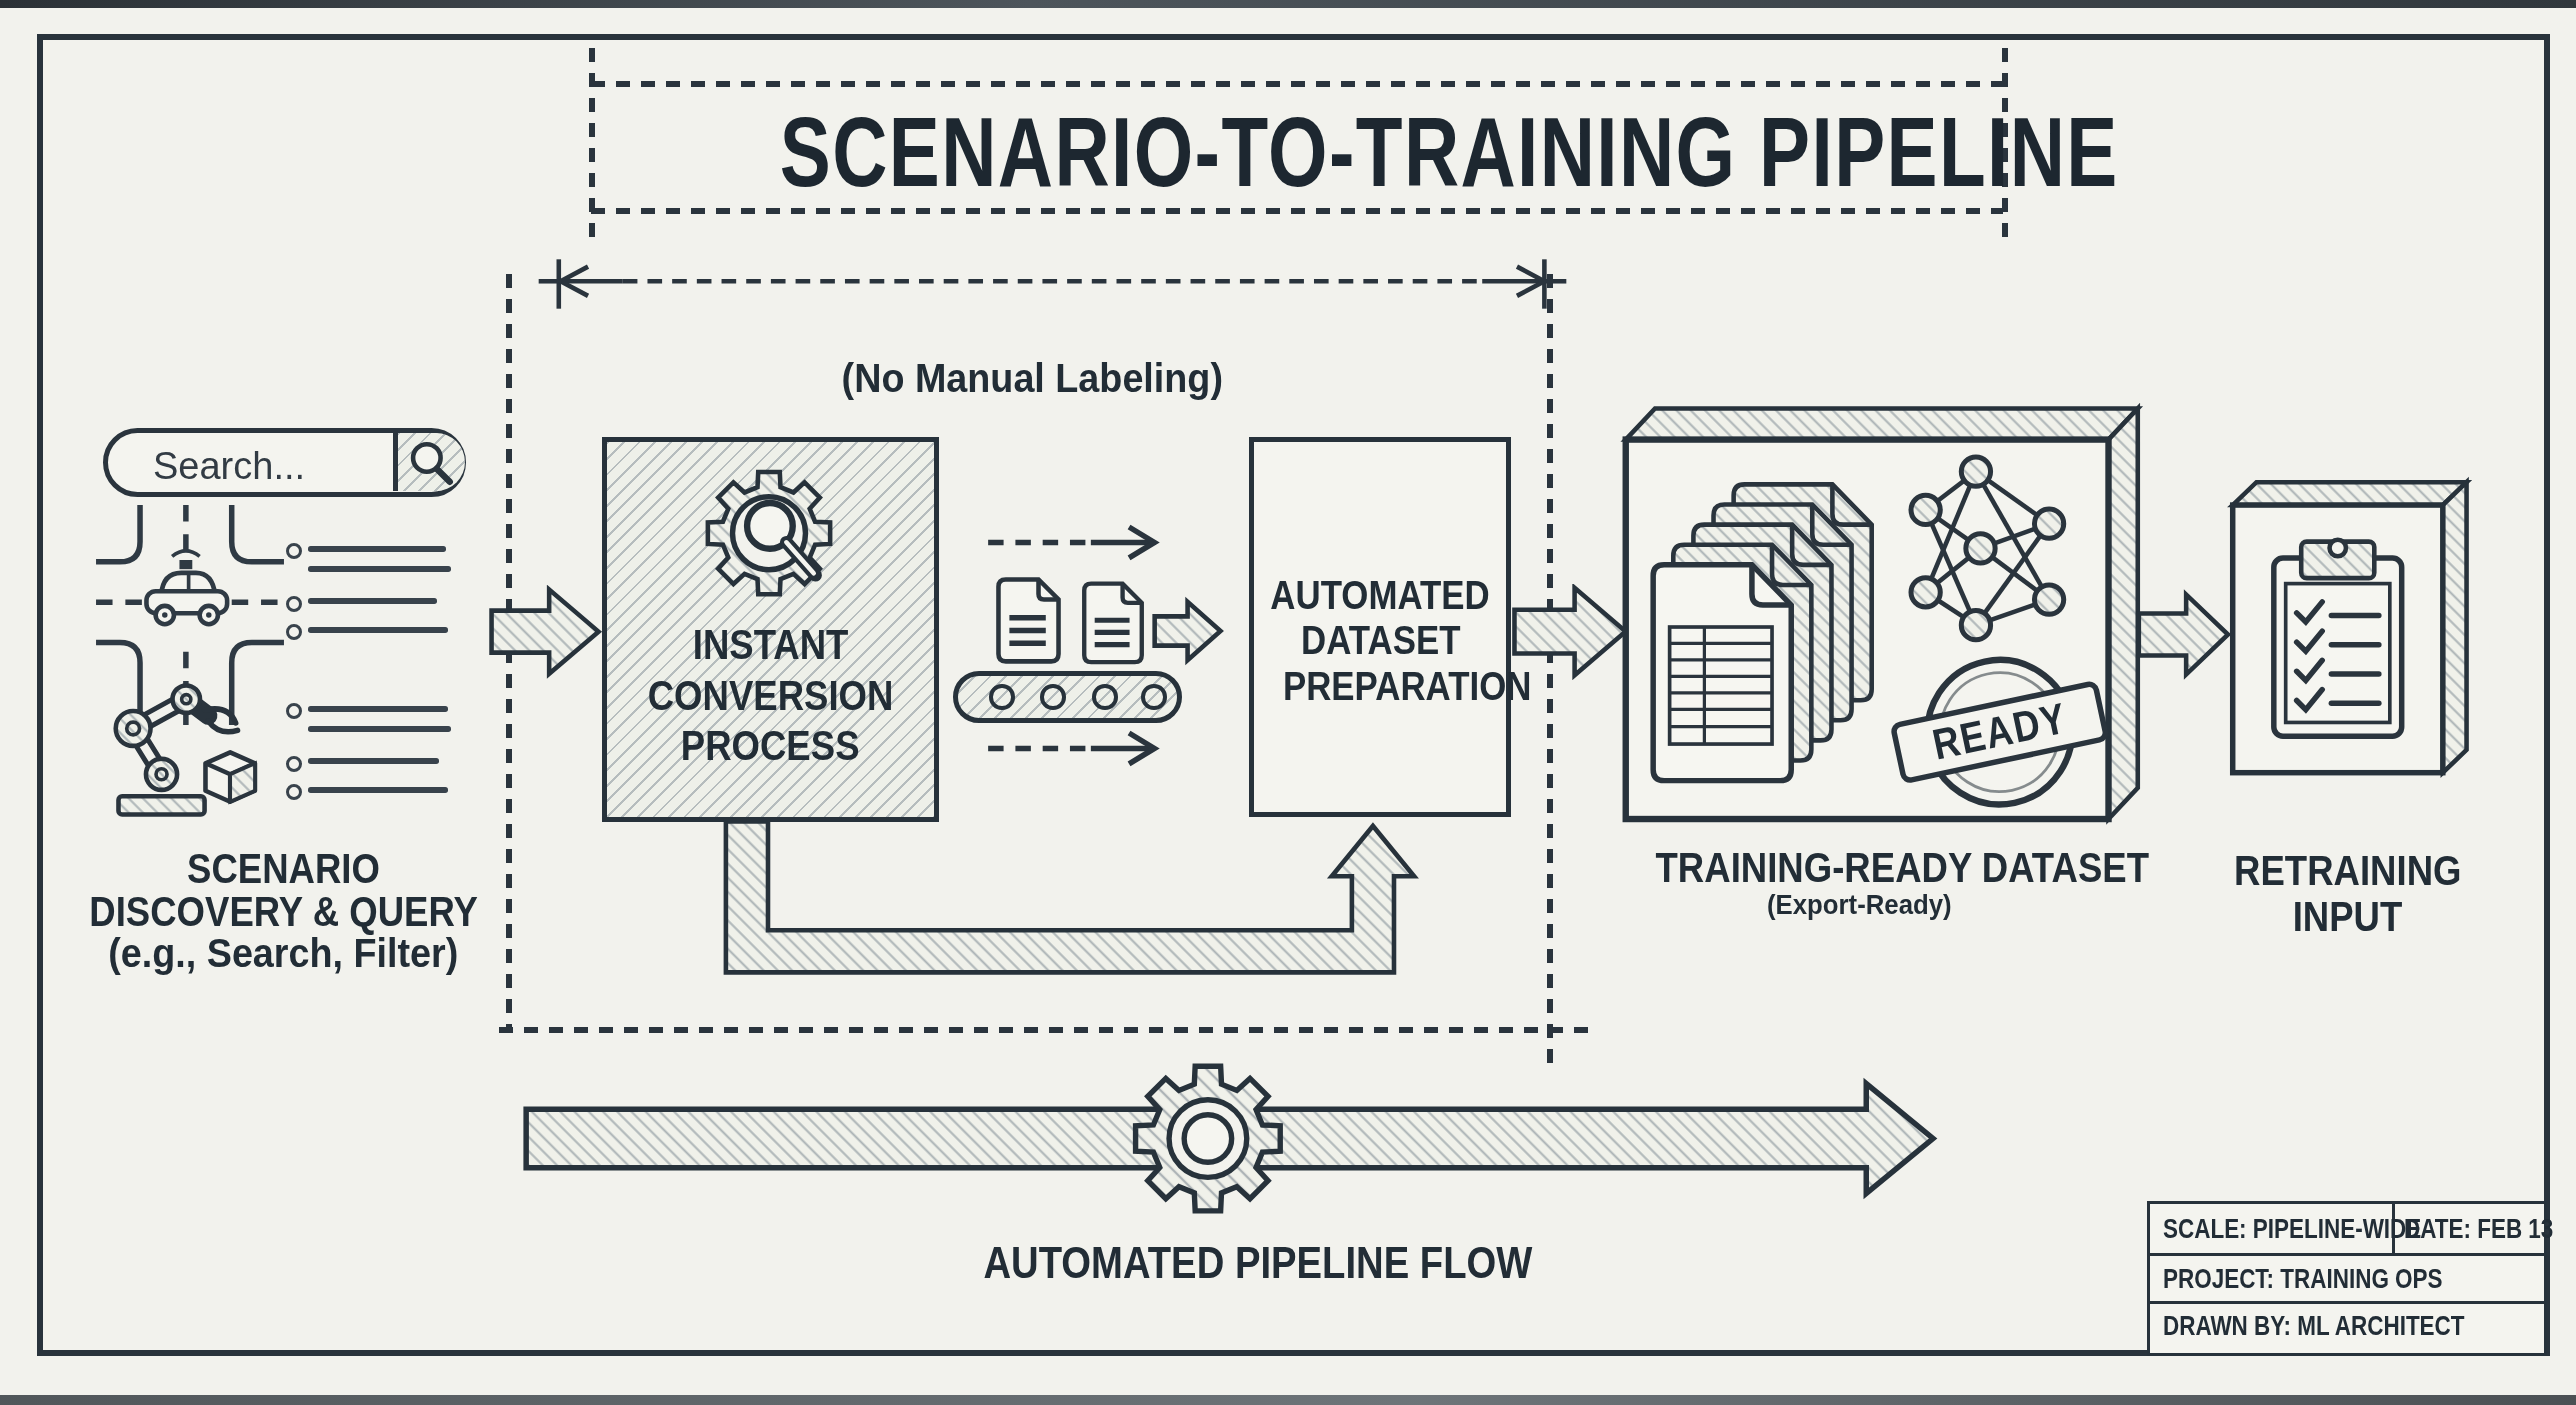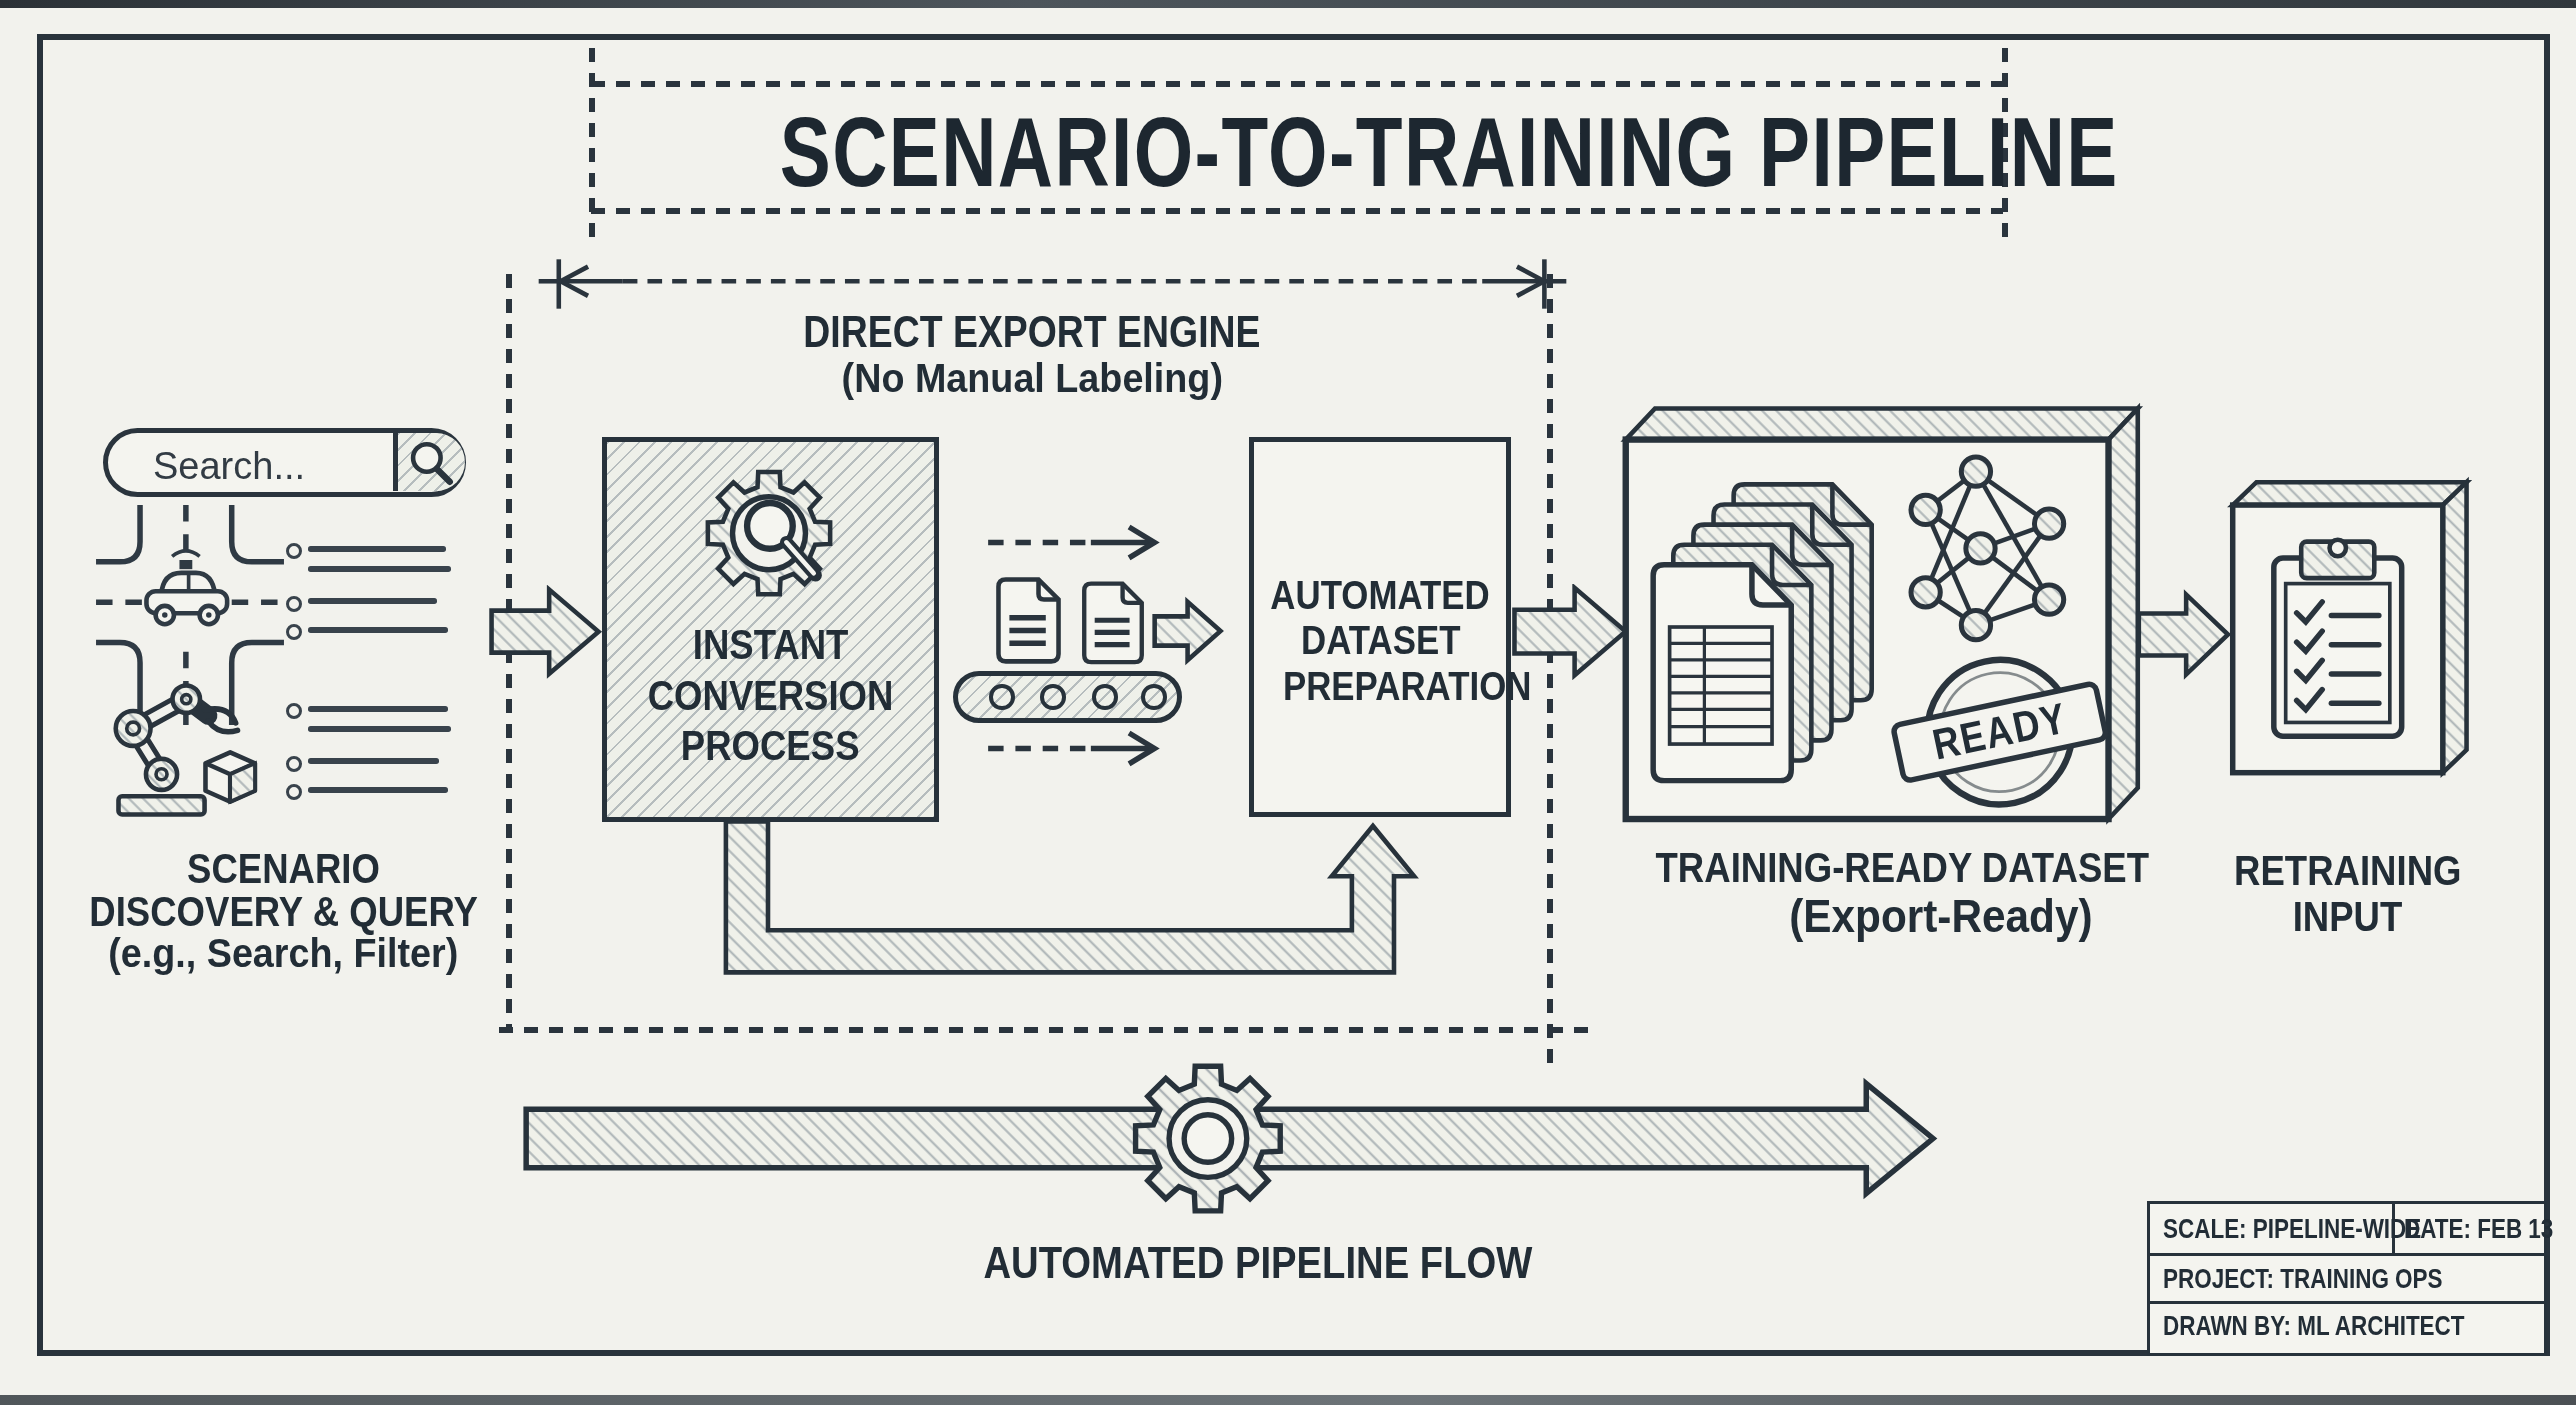--- a/index.html
+++ b/index.html
@@ -61,23 +61,20 @@
       <line x1="1040" y1="32" x2="1108" y2="32"></line>
       <path d="M62,16 L32,32 L62,48"></path>
       <path d="M1078,16 L1108,32 L1078,48"></path>
     </g>
   </svg>
 
   <div class="abs dash-v" style="left:506px;top:274px;height:757px;"></div>
   <div class="abs dash-v" style="left:1547px;top:274px;height:794px;"></div>
   <div class="abs dash-h" style="left:499px;top:1027px;width:1089px;"></div>
 
-  <div class="abs line b" style="left:712px;top:307px;width:640px;font-size:44px;">
-    <span class="cond">DIRECT EXPORT ENGINE</span>
-  </div>
   <div class="abs line" style="left:712px;top:355px;width:640px;font-size:41px;">
     <span class="cond2">(No Manual Labeling)</span>
   </div>
 
   <div class="abs" style="left:103px;top:428px;width:363px;height:69px;box-sizing:border-box;border:5.5px solid #2a343d;border-radius:35px;background:#f4f4ef;">
     <input class="search" type="text" placeholder="Search..." style="">
     <div class="abs hatch" style="left:285px;top:0;width:67px;height:58px;border-left:5.5px solid #2a343d;border-radius:0 29px 29px 0;">
       <svg width="57" height="55" viewBox="0 0 62 60" style="position:absolute;left:3.7px;top:1.8px;">
         <circle cx="27" cy="25" r="15" fill="#f4f4ef" stroke="#2a343d" stroke-width="5"></circle>
         <line x1="38" y1="37" x2="52" y2="51" stroke="#2a343d" stroke-width="7" stroke-linecap="round"></line>
@@ -298,21 +295,21 @@
     <g transform="translate(416,360) rotate(-12)">
       <circle cx="0" cy="0" r="79" fill="none" stroke="#2a343d" stroke-width="7"></circle>
       <circle cx="0" cy="0" r="65" fill="none" stroke="#2a343d" stroke-width="3" opacity=".55"></circle>
       <rect x="-113" y="-31" width="226" height="62" rx="8" fill="#f4f4ef" stroke="#2a343d" stroke-width="6"></rect>
     </g>
   </svg>
   <div class="abs line b" style="left:1916px;top:706px;width:168px;height:51px;line-height:51px;font-size:43px;transform:rotate(-12deg);letter-spacing:1.8px;">
     <span class="cond">READY</span>
   </div>
   <div class="abs line b" style="left:1612px;top:843px;width:494px;font-size:43px;"><span class="cond">TRAINING-READY DATASET</span></div>
-  <div class="abs line" style="left:1612px;top:889px;width:494px;font-size:46px;text-align:right;"><span class="cond2">(Export-Ready)</span></div>
+  <div class="abs line" style="left:1612px;top:889px;width:494px;font-size:28px;"><span class="cond2">(Export-Ready)</span></div>
 
   <svg class="abs" style="left:2133px;top:589px;" width="99" height="91" viewBox="0 0 108 100">
     <polygon points="6,27 58,27 58,6 104,50 58,94 58,73 6,73" fill="url(#hatchP)" stroke="#27323b" stroke-width="5"></polygon>
   </svg>
 
   <svg class="abs" style="left:2225px;top:474px;" width="252" height="306" viewBox="0 0 275 335">
     <polygon points="8,34 34,9 264,9 238,34" fill="url(#hatchP)" stroke="#27323b" stroke-width="5"></polygon>
     <polygon points="238,34 264,9 264,302 238,327" fill="url(#hatchP)" stroke="#27323b" stroke-width="5"></polygon>
     <rect x="8" y="34" width="230" height="293" fill="#f4f4ef" stroke="#27323b" stroke-width="6"></rect>
     <g>

